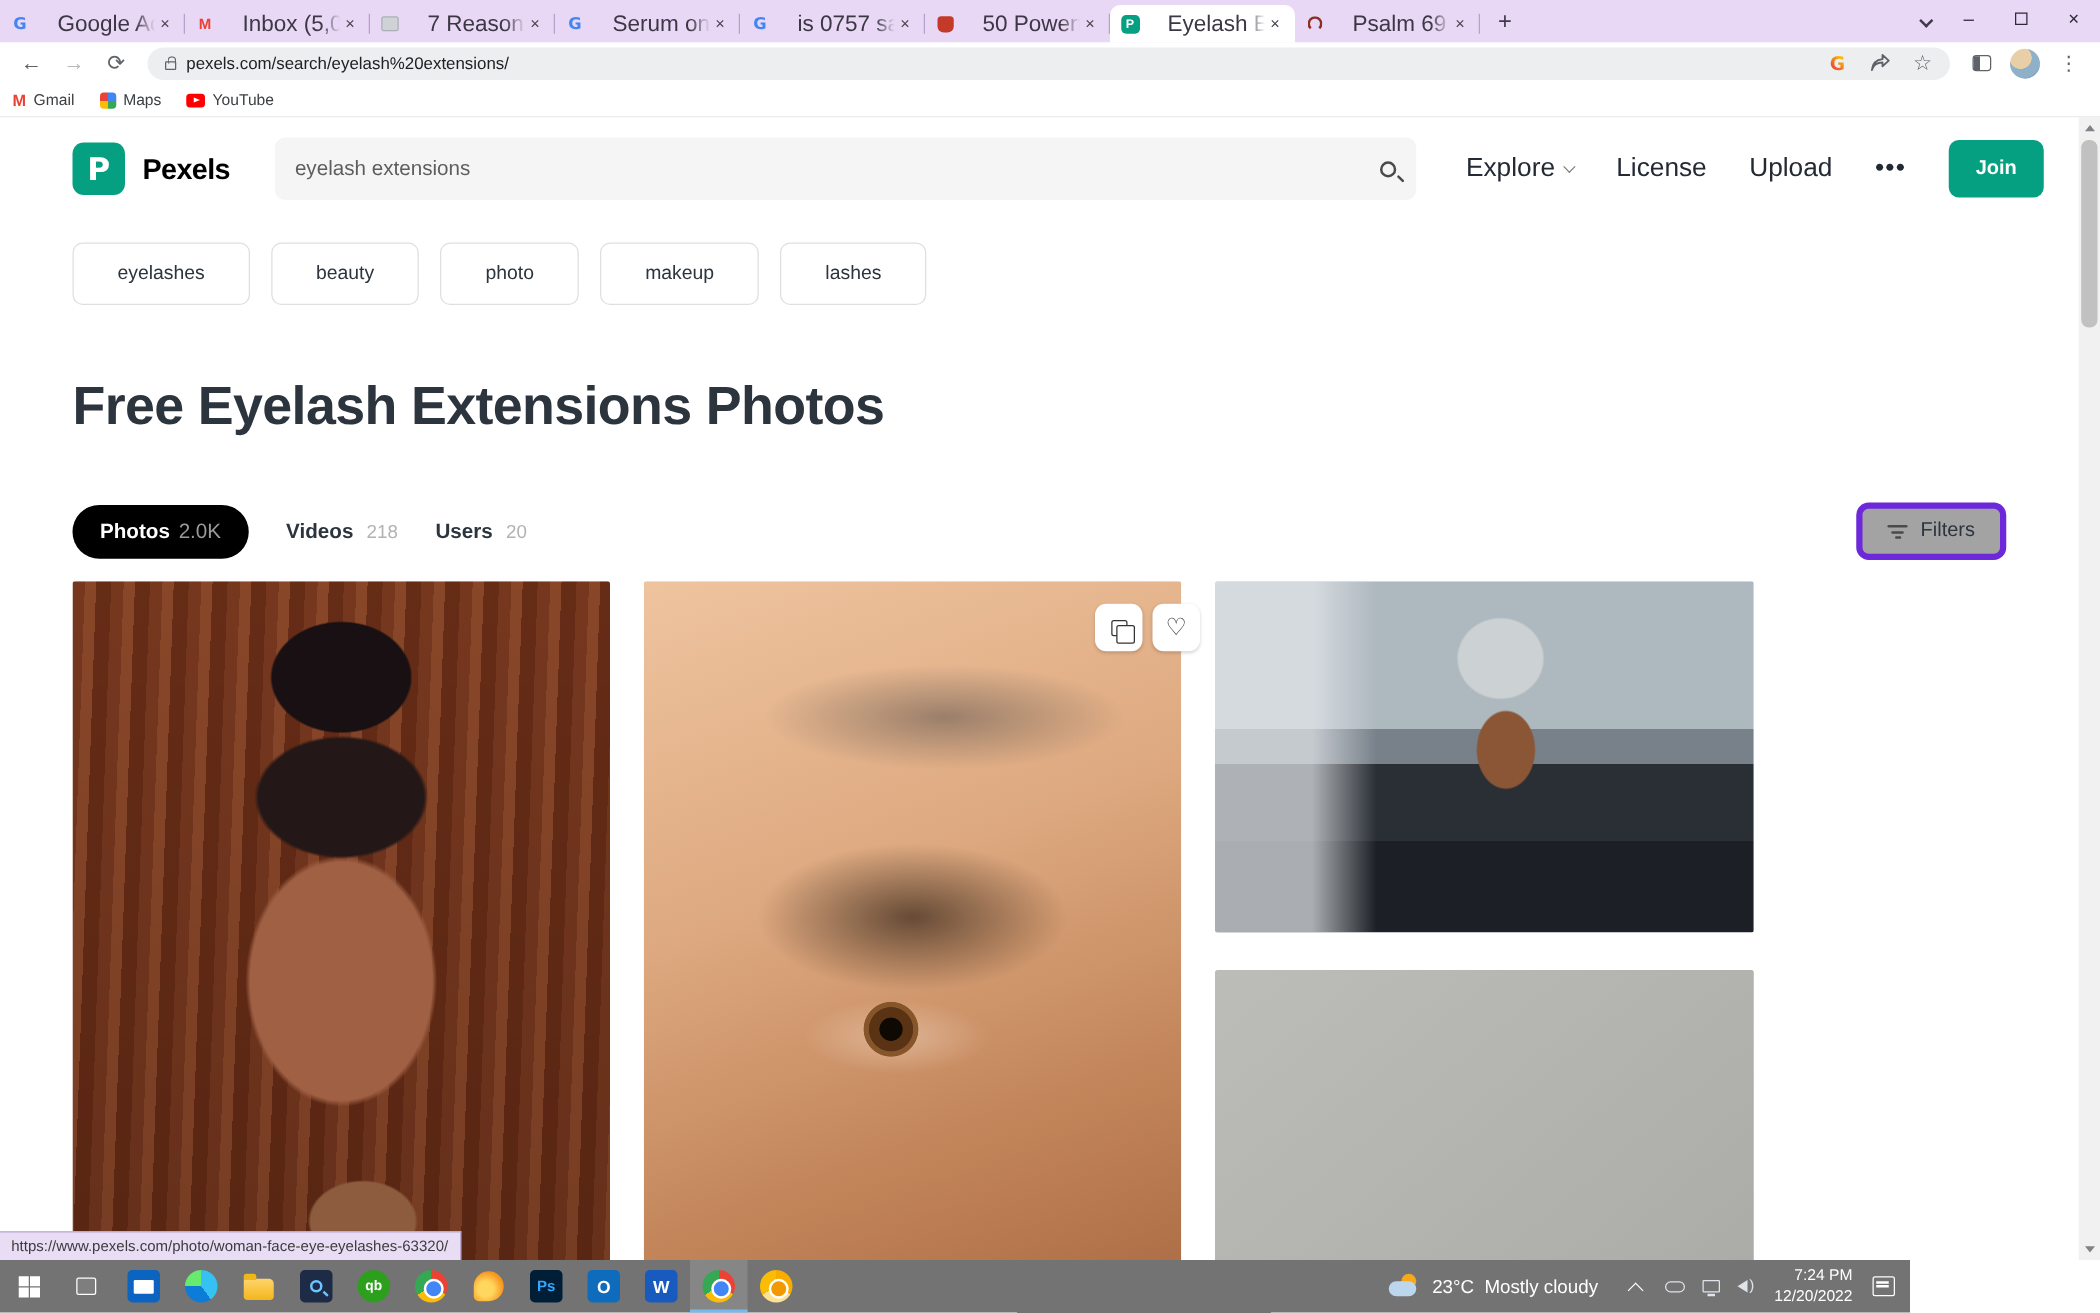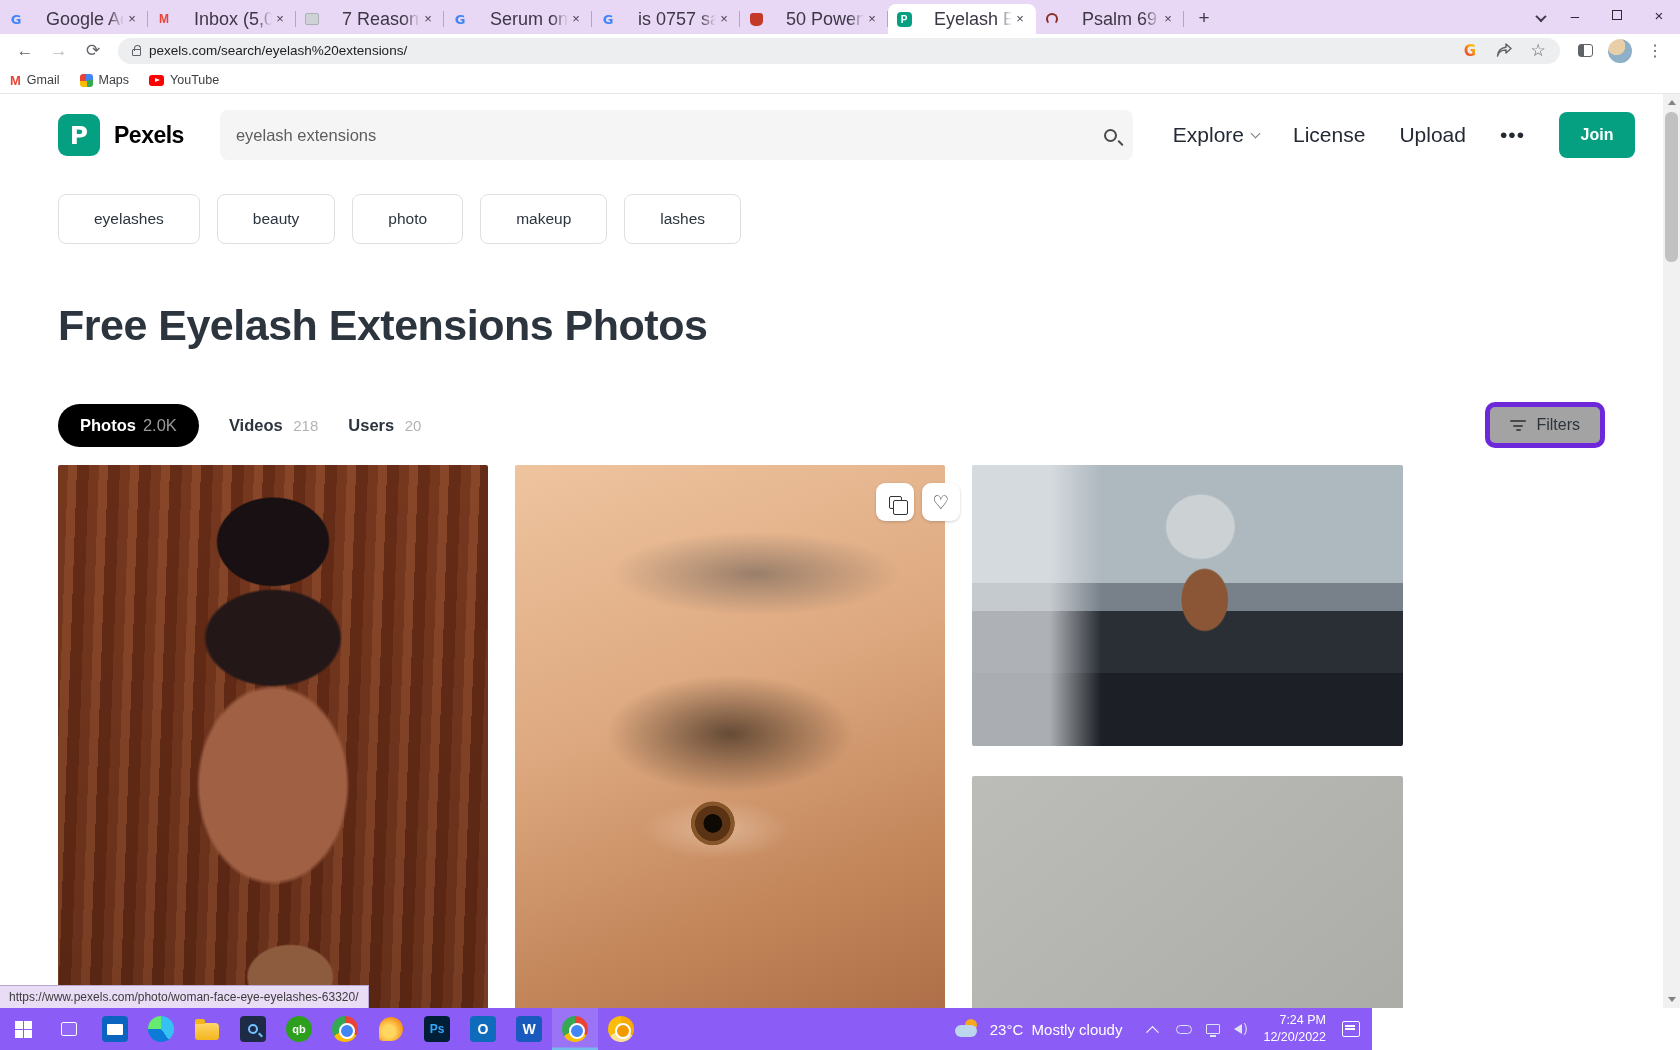--- a/index.html
+++ b/index.html
@@ -123,21 +123,21 @@
   .sb-arrow.up { position:absolute; top:0; }
   .sb-arrow.down { position:absolute; bottom:0; }
   .tri-up { border-left:4px solid transparent; border-right:4px solid transparent; border-bottom:5px solid #7f8387; }
   .tri-down { border-left:4px solid transparent; border-right:4px solid transparent; border-top:5px solid #7f8387; }
   .sb-thumb { position:absolute; top:18px; left:2px; width:13px; height:150px; background:#c1c1c1; border-radius:6px; }
 
   
   .status-tip { position:absolute; left:0; bottom:42px; height:23px; background:#e9ddf6; border:1px solid #b9a8d0; border-left:none; border-bottom:none; display:flex; align-items:center; padding:0 9px; font-size:12px; color:#3c3c3c; }
 
   
-  .taskbar { position:absolute; left:0; bottom:0; width:1372px; height:42px; background:#8b5cf6; display:flex; align-items:center; }
+  .taskbar { position:absolute; left:0; bottom:0; width:1528px; height:42px; background:#737373; display:flex; align-items:center; }
   .tb-btn { width:46px; height:42px; display:flex; align-items:center; justify-content:center; cursor:pointer; }
   .tb-btn.active-app { background:rgba(255,255,255,0.14); box-shadow:inset 0 -2.5px 0 #76b9ed; }
   .win-logo { width:17px; height:17px; display:grid; grid-template-columns:8px 8px; grid-gap:1px; transform:rotate(0deg); }
   .win-logo i { background:#fff; width:8px; height:8px; }
   .taskview-ic { width:16px; height:14px; border:1.6px solid #fff; border-radius:2px; position:relative; background:rgba(255,255,255,0.08); }
   .app-sq { width:26px; height:26px; border-radius:4px; display:flex; align-items:center; justify-content:center; font-weight:bold; }
   .mail-ic { background:#0b64c0; position:relative; }
   .mail-ic:before { content:""; width:16px; height:11px; background:#fff; border-radius:1px; }
   .edge-ic { width:26px; height:26px; border-radius:50%; background:conic-gradient(#35c1f1 0 40%, #0d7bd8 40% 75%, #66eb6e 75% 100%); }
   .folder-ic { width:24px; height:17px; background:linear-gradient(#ffd56b,#f2b61d); border-radius:2px 4px 3px 3px; position:relative; margin-top:4px; }

